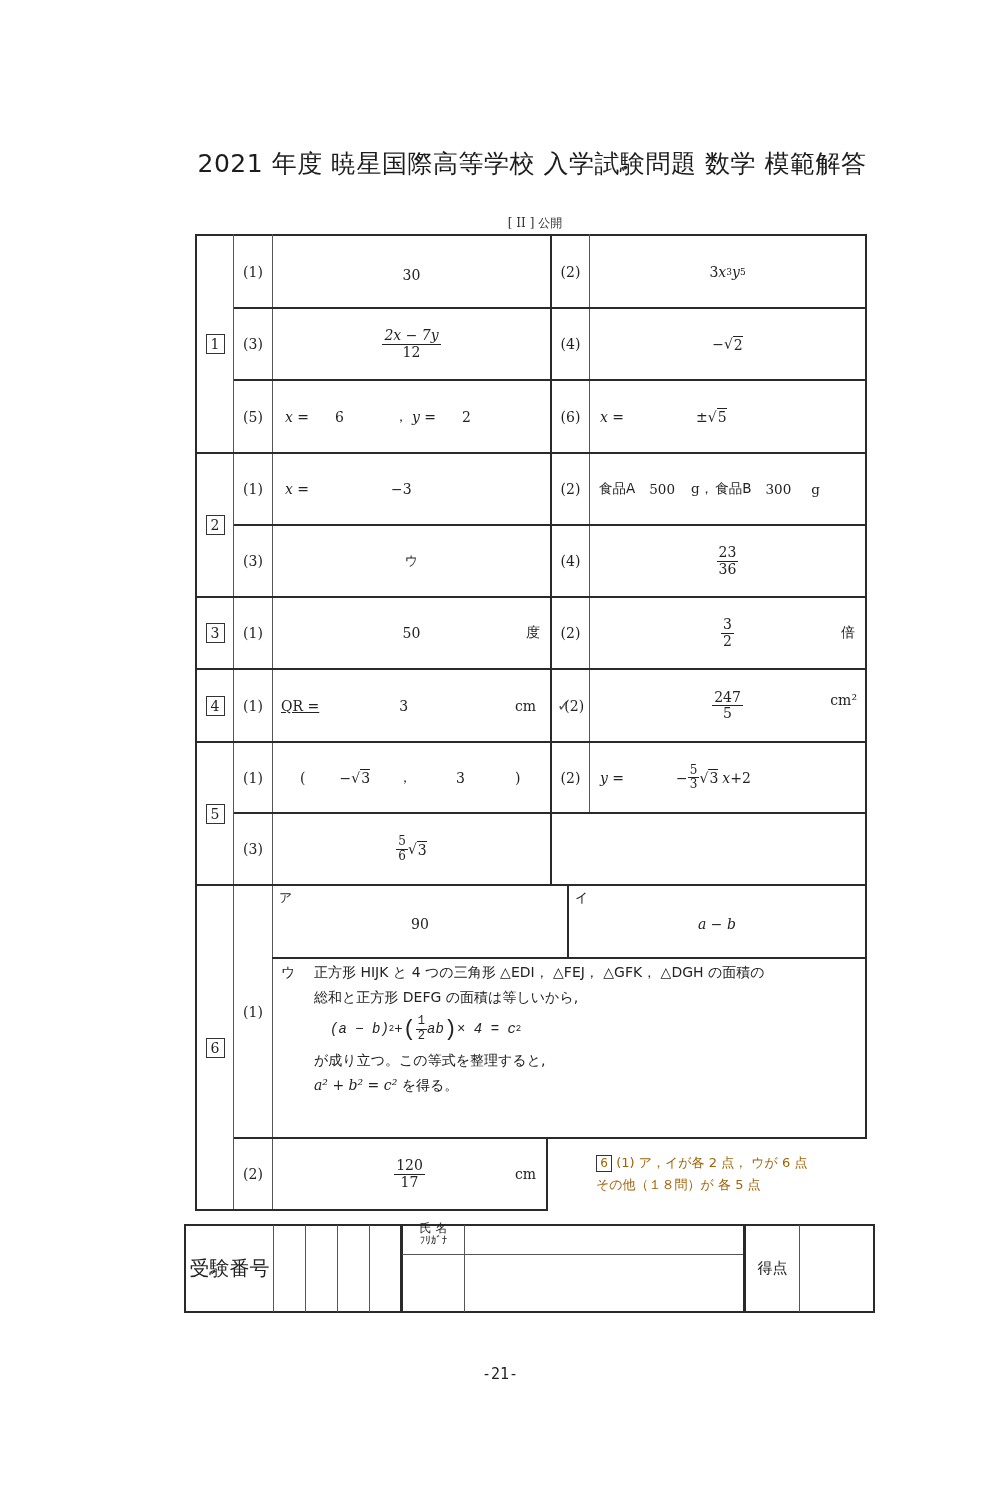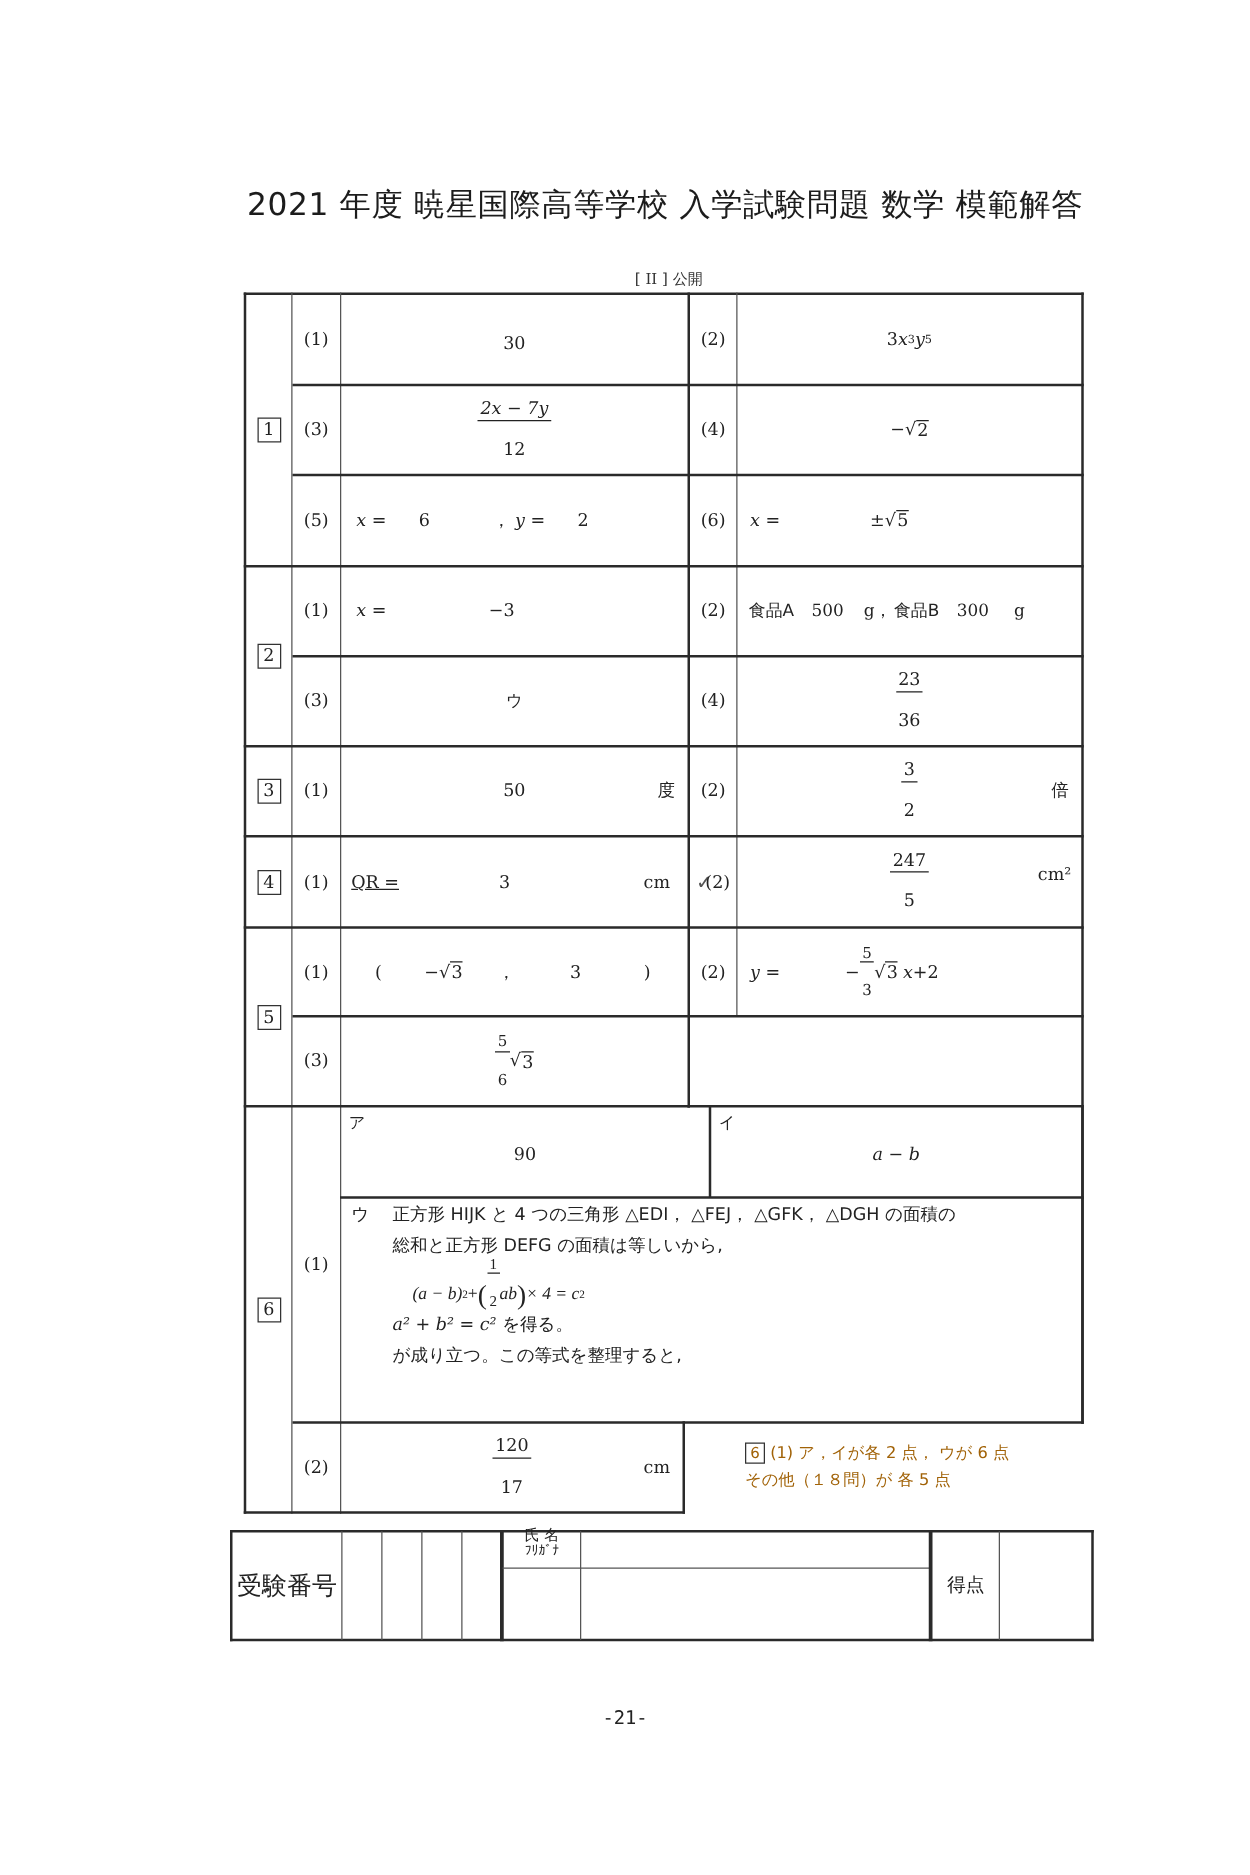--- a/index.html
+++ b/index.html
@@ -26,21 +26,21 @@
     font-size: 14px; color: #222; box-sizing: border-box;
   }
   .lbl { font-size: 14px; }
   .secbox {
     display: inline-block; border: 1px solid #333; width: 17px; height: 18px;
     line-height: 18px; text-align: center; font-size: 14px;
   }
   .it { font-style: italic; }
   .frac { display: inline-flex; flex-direction: column; align-items: center; vertical-align: middle; line-height: 1.1; }
   .frac .n { border-bottom: 1px solid #222; padding: 0 2px; }
-  .frac .d { padding: 0 2px; margin-top: 16px; }
+  .frac .d { padding: 0 2px; }
   .frac.small { font-size: 12px; }
   sup { font-size: 9px; }
   .sqrt { border-top: 1px solid #222; padding-left: 1px; }
   .jp { font-family: "DejaVu Sans", "Liberation Sans", sans-serif; }
   .u-text { font-size: 14.5px; line-height: 25px; }
   .note { font-family: "DejaVu Sans", "Liberation Sans", sans-serif; font-size: 13px; line-height: 22px; color: #a16207; }
   .pageno { left: 0; width: 1000px; top: 1365px; text-align: center; font-size: 15px; font-family: "DejaVu Sans Mono", "Liberation Mono", monospace; }
   .check { color: #555; font-size: 16px; }
 </style>
 </head>
@@ -242,36 +242,36 @@
 <div class="abs jp" style="left:279px; top:889px; font-size:13px;">ア</div>
 <div class="cell" style="left:273px; top:886px; width:294px; height:71px; padding-top:4px;">90</div>
 
 <div class="abs jp" style="left:575px; top:889px; font-size:13px;">イ</div>
 <div class="cell it" style="left:569px; top:886px; width:296px; height:71px; padding-top:4px;">a − b</div>
 
 <div class="abs jp u-text" style="left:281px; top:960px; font-size:14px;">ウ</div>
 <div class="abs jp u-text" style="left:314px; top:960px; width:550px; font-size:14px;">
   <div style="white-space:nowrap;">正方形 HIJK と 4 つの三角形 △EDI， △FEJ， △GFK， △DGH の面積の</div>
   <div>総和と正方形 DEFG の面積は等しいから,</div>
-  <div style="margin-left:16px; height:38px; display:flex; align-items:flex-end; font-family:Liberation Serif, serif;">
+  <div style="margin-left:16px; height:38px; display:flex; align-items:center; font-family:Liberation Mono, monospace;">
     <span class="it">(a − b)</span>
       <sup>2</sup>
       <span>+</span>
       <span style="font-size:22px;">(</span>
       <span class="frac small">
         <span class="n">1</span>
         <span class="d">2</span>
       </span>
       <span class="it">ab</span>
       <span style="font-size:22px;">)</span>
       <span class="it">× 4 = c</span>
       <sup>2</sup>
   </div>
+  <div>が成り立つ。この等式を整理すると,</div>
   <div><span class="it" style="font-family:'DejaVu Serif','Liberation Serif',serif;">a² + b² = c²</span><span> を得る。</span></div>
-  <div>が成り立つ。この等式を整理すると,</div>
 </div>
 
 <div class="cell lbl" style="left:234px; top:1139px; width:38px; height:70px;">(2)</div>
 <div class="cell" style="left:273px; top:1139px; width:273px; height:70px;">
   <span class="frac">
       <span class="n">120</span>
       <span class="d">17</span>
     </span>
   <span style="position:absolute; right:10px;">cm</span>
 </div>

